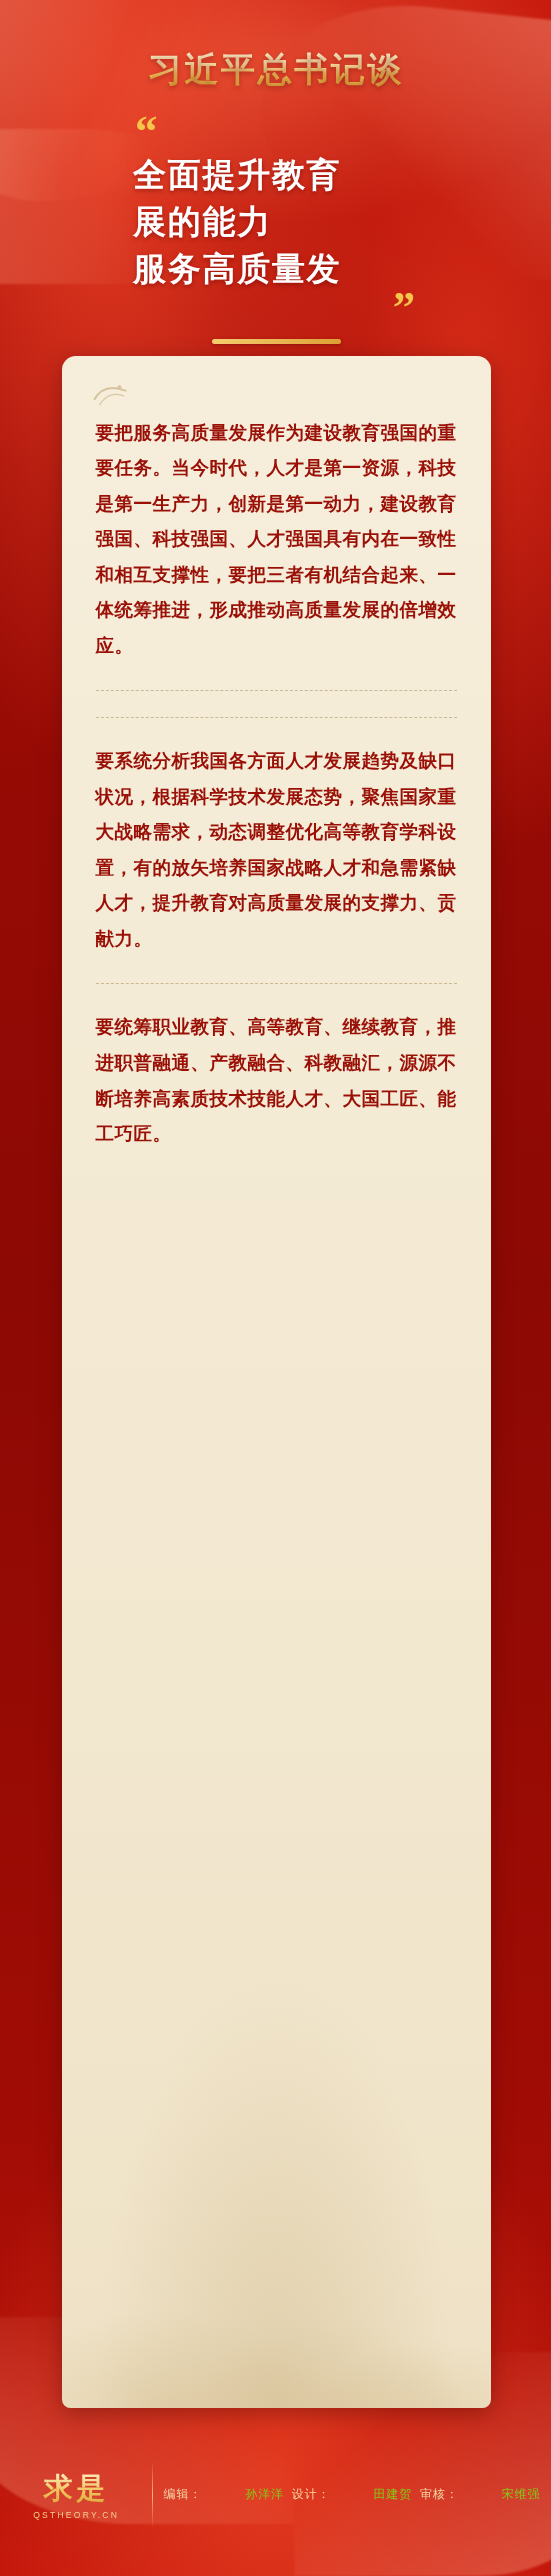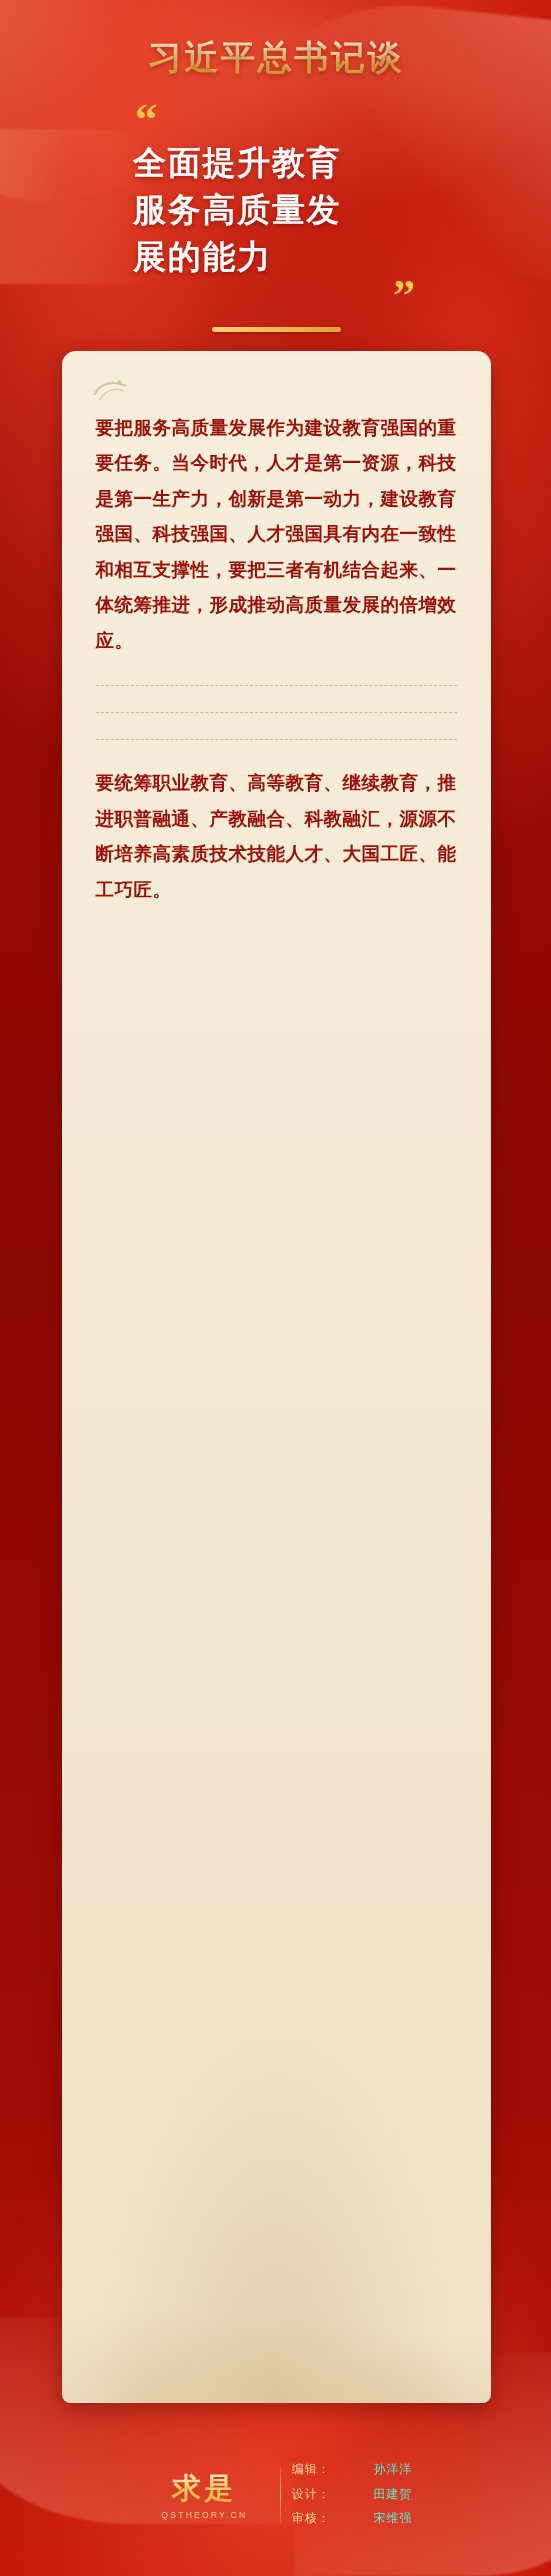--- a/index.html
+++ b/index.html
@@ -60,21 +60,21 @@
   .glow-top {
     position:absolute; top:-103px; left:50%; transform:translateX(-50%);
     width: 603px; height: 328px;
     background: radial-gradient(ellipse at center, rgba(255,120,80,.45), rgba(255,120,80,0) 70%);
     pointer-events:none;
   }
 
   
   .header {
     position: relative;
-    padding-top: 36px;
+    padding-top: 48px;
     text-align: center;
     z-index: 5;
   }
   .main-title {
     font-size: 34px;
     letter-spacing: 2.6px;
     font-weight: bold;
     line-height: 1.25;
     background: linear-gradient(180deg, #fff6d8 0%, #ffe9a8 38%, #f3c252 65%, #e0a63a 100%);
     -webkit-background-clip: text;
@@ -119,21 +119,21 @@
     margin: 14px auto 0;
     border-radius: 2.6px;
     background: linear-gradient(90deg, #f8d071, #e0a236);
     box-shadow: 0 0.9px 3.4px rgba(80,0,0,.4);
   }
 
   
   .card {
     position: relative;
     z-index: 6;
-    margin: 19px auto 0;
+    margin: 12px auto 0;
     width: 429px;
     min-height: 2052px;
     border-radius: 14px 14px 8.6px 8.6px;
     background:
       radial-gradient(ellipse 60% 30% at 50% 100%, rgba(196,170,120,.35), rgba(196,170,120,0) 70%),
       linear-gradient(180deg, #f6eedb 0%, #f3e9d2 55%, #efe2c6 100%);
     box-shadow: 0 5.2px 22.4px rgba(60,0,0,.35);
     padding: 60px 34px 103px;
     overflow: hidden;
   }
@@ -196,67 +196,68 @@
   .brand-sub {
     margin-top: 1px;
     font-size: 8.6px;
     letter-spacing: 2.2px;
     color: #f3cf8c;
   }
   .vline {
     width: 0.9px; height: 67px;
     background: linear-gradient(180deg, rgba(255,220,160,0), rgba(255,220,160,.75), rgba(255,220,160,0));
   }
-  .credits { display: flex; flex-direction: column; gap: 7.8px; }
+  .credits { display: flex; flex-direction: row; gap: 7.8px; }
   .credit-row {
     display: flex; align-items: center; gap: 7px;
     font-size: 12px;
     color: #fbe3b4;
     letter-spacing: 0.9px;
   }
   .credit-label { color: #f5d9a6; }
-  .credit-value { color: #5eead4; margin-left: 36px; }
+  .credit-value { color: #84cc16; margin-left: 36px; }
 </style>
 </head>
 <body>
 
 <div class="bg-base"></div>
 <div class="glow-top"></div>
 <div class="silk silk-1"></div>
 <div class="silk silk-2"></div>
 <div class="silk silk-3"></div>
 <div class="silk silk-4"></div>
 <div class="silk silk-5"></div>
 
 <div class="header">
   <div class="main-title">习近平总书记谈</div>
 
   <div class="quote-block">
     <div class="qmark qmark-open">“</div>
     <div class="quote-lines">
       <div class="quote-line">全面提升教育</div>
+      <div class="quote-line">展的能力</div>
       <div class="quote-line">服务高质量发</div>
-      <div class="quote-line">展的能力</div>
     </div>
     <div class="qmark qmark-close">”</div>
   </div>
 
   <div class="divider-bar"></div>
 </div>
 
 <div class="card">
   <svg class="card-seal" viewBox="0 0 44 30">
     <path d="M4 20 C12 6, 24 4, 40 10" stroke="#b79a62" stroke-width="2.2" fill="none" stroke-linecap="round"></path>
     <path d="M10 26 C18 14, 28 12, 38 16" stroke="#c3a973" stroke-width="1.6" fill="none" stroke-linecap="round"></path>
     <circle cx="33" cy="6" r="2.4" fill="#bb9d66"></circle>
   </svg>
 
   <div class="para">要把服务高质量发展作为建设教育强国的重要任务。当今时代，人才是第一资源，科技是第一生产力，创新是第一动力，建设教育强国、科技强国、人才强国具有内在一致性和相互支撑性，要把三者有机结合起来、一体统筹推进，形成推动高质量发展的倍增效应。</div>
   <hr class="sep">
   <hr class="sep">
+  <div class="para">要系统分析我国各方面人才发展趋势及缺口状况，根据科学技术发展态势，聚焦国家重大战略需求，动态调整优化高等教育学科设置，有的放矢培养国家战略人才和急需紧缺人才，提升教育对高质量发展的支撑力、贡献力。</div>
   <hr class="sep">
   <div class="para">要统筹职业教育、高等教育、继续教育，推进职普融通、产教融合、科教融汇，源源不断培养高素质技术技能人才、大国工匠、能工巧匠。</div>
 
   <div class="card-mountains"></div>
 </div>
 
 <div class="footer">
   <div class="brand">
     <div class="brand-name">求是</div>
     <div class="brand-sub">QSTHEORY.CN</div>

